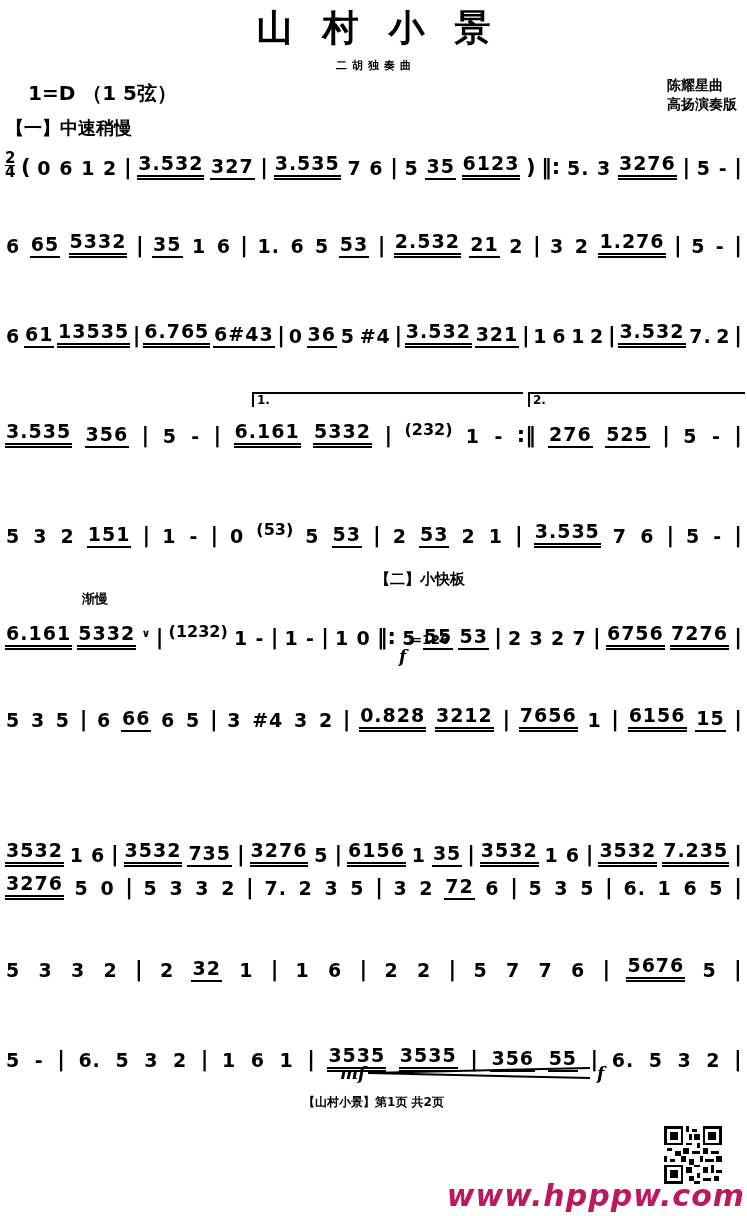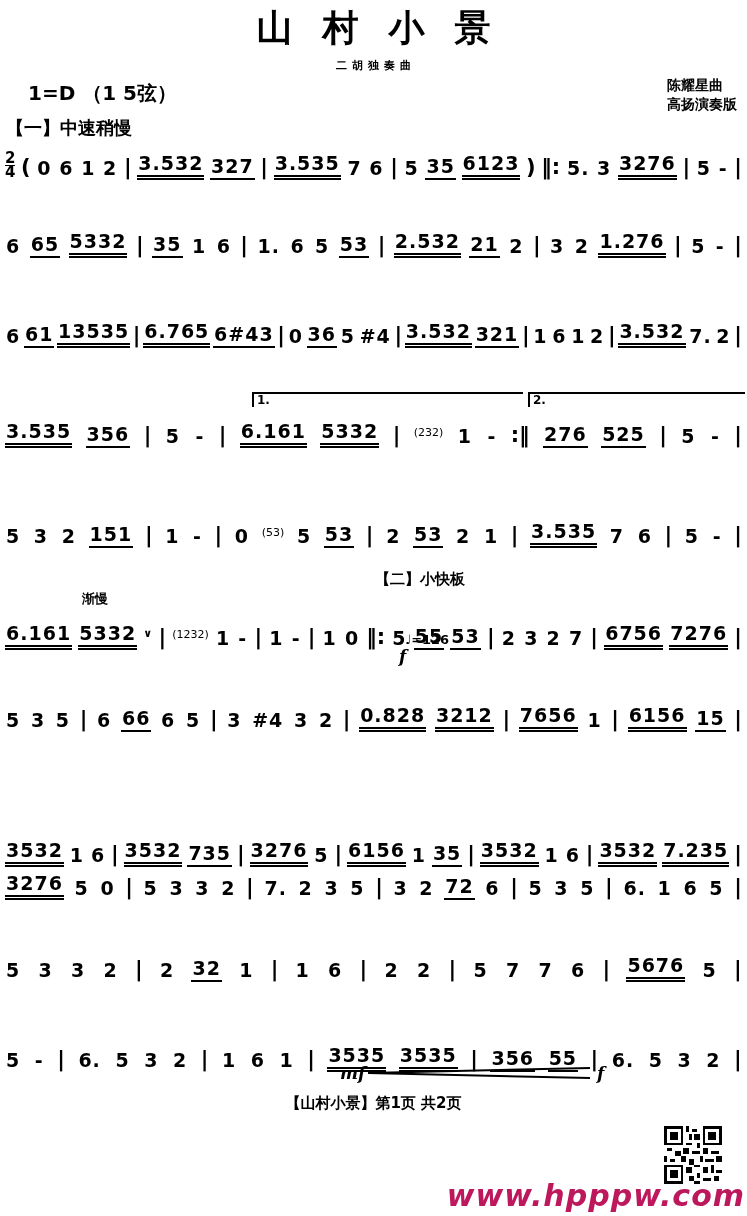--- a/index.html
+++ b/index.html
@@ -20,36 +20,36 @@
   
   .music-line{
     position:absolute;left:5px;right:5px;height:34px;
     display:flex;justify-content:space-between;align-items:flex-end;
     font-size:19px;font-weight:bold;white-space:nowrap;
   }
   .music-line .n{padding:0 1px 1px 1px;letter-spacing:1px;}
   .music-line .u1{border-bottom:2px solid #000;}
   .music-line .u2{border-bottom:5px double #000;}
   .music-line .bar{font-weight:bold;font-size:21px;padding-bottom:1px;}
-  .music-line .grace{font-size:11px;transform:translateY(-9px);font-weight:normal;text-align:center;}
+  .music-line .grace{font-size:16px;transform:translateY(-9px);font-weight:bold;text-align:center;}
   .music-line .breath{font-size:11px;transform:translateY(-10px);}
   .ts{display:inline-flex;flex-direction:column;line-height:13px;
     font-size:15px;text-align:center;padding-bottom:1px;}
   .ts i{font-style:normal;}
   .ts i:first-child{border-bottom:1.5px solid #000;}
   
   .anno{position:absolute;font-size:13px;font-weight:bold;}
   .dyn{position:absolute;font-family:"DejaVu Serif","Liberation Serif",serif;
     font-style:italic;font-weight:bold;font-size:17px;}
   .volta{position:absolute;height:13px;border-top:2px solid #000;border-left:2px solid #000;
     font-size:12px;font-weight:bold;padding-left:3px;line-height:13px;}
   .hairpin{position:absolute;}
   
   .footer{position:absolute;top:1094px;left:0;width:100%;text-align:center;
-    font-size:15px;font-weight:bold;}
+    font-size:12px;font-weight:bold;}
   .qr{position:absolute;left:661px;top:1126px;}
   .website{position:absolute;right:2px;top:1178px;
     font-size:30px;font-weight:bold;font-style:italic;color:#be185d;letter-spacing:1px;}
 </style>
 </head>
 <body>
 
 <div class="page">
 
   <div class="title">山村小景</div>

